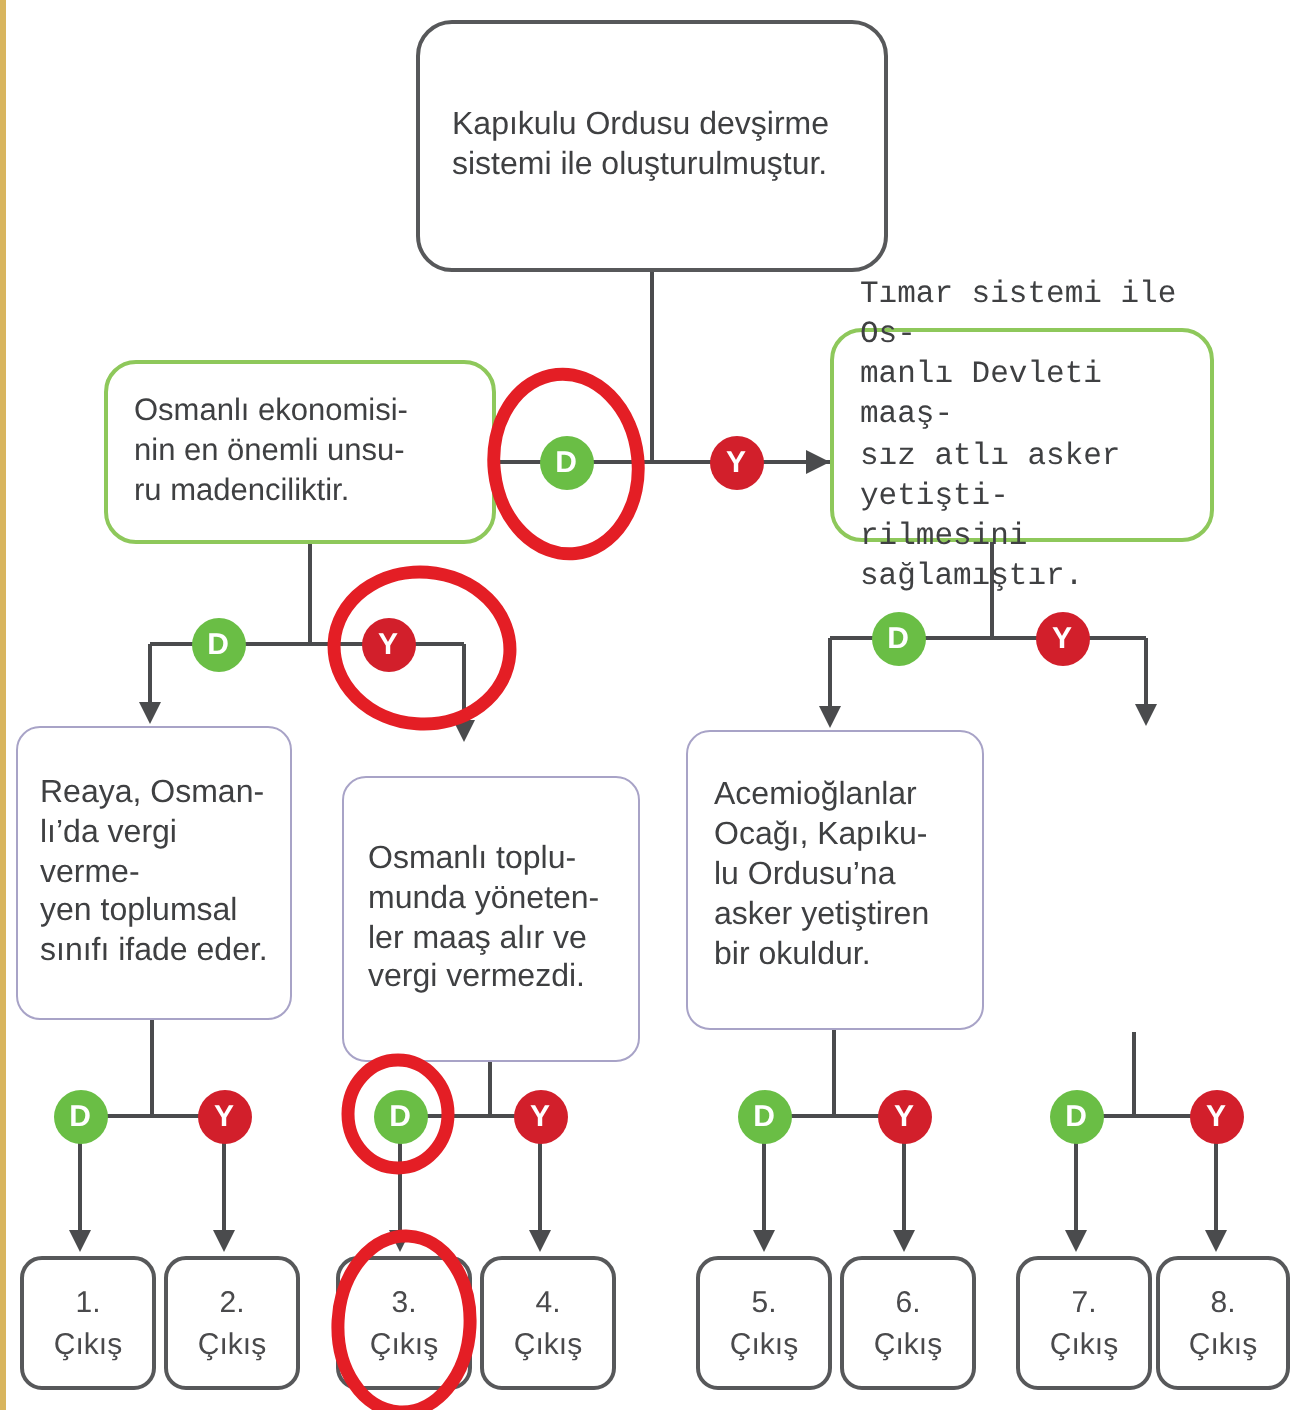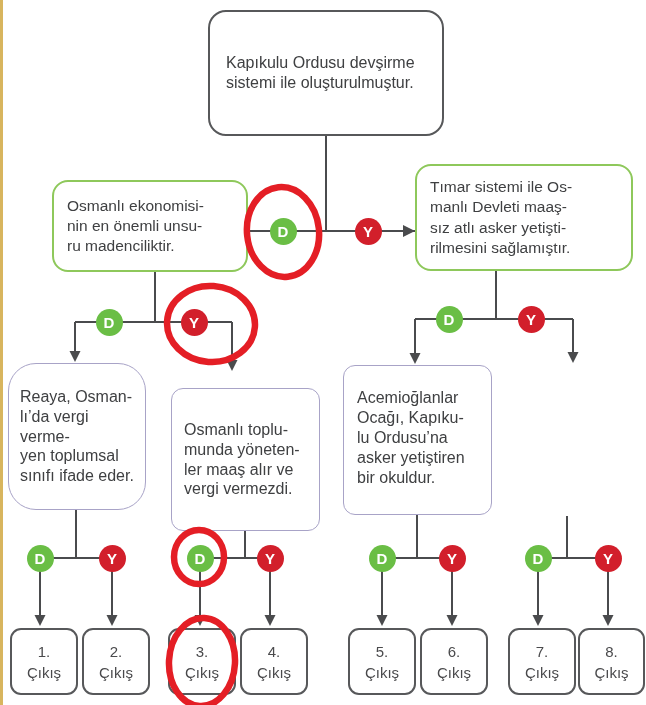--- a/index.html
+++ b/index.html
@@ -15,23 +15,23 @@
   .annot{stroke:var(--annotation-red,#e41e25);stroke-width:6.5;fill:none;stroke-linecap:round;}
 
   .box{position:absolute;display:flex;align-items:center;background:#fff;box-sizing:border-box;}
   .box .txt{white-space:pre-line;display:block;}
   .box-dark{border:2.2px solid var(--border-dark,#57585a);border-radius:18px;}
   .box-green{border:2.5px solid var(--border-green,#8ec85b);border-radius:16px;}
   .box-purple{border:1.6px solid var(--border-purple,#a8a3c7);border-radius:12px;}
 
   .root-box{left:208px;top:10px;width:236px;height:126px;padding:0 0 0 16px;font-size:16px;line-height:1.28;}
   .l2-left-box{left:52px;top:180px;width:196px;height:92px;padding:0 6px 0 13px;font-size:15.5px;line-height:1.3;}
-  .l2-right-box{left:415px;top:164px;width:218px;height:107px;padding:0 6px 0 13px;font-size:15.5px;line-height:1.3;}
+  .l2-right-box{left:415px;top:164px;width:192px;height:107px;padding:0 6px 0 13px;font-size:15.5px;line-height:1.3;font-family:Liberation Mono, monospace;}
   .l3-box{font-size:16px;line-height:1.24;}
-  .l3-box-1{left:8px;top:363px;width:138px;height:147px;padding:0 4px 0 11px;border-radius:28px;}
+  .l3-box-1{left:8px;top:363px;width:138px;height:147px;padding:0 4px 0 11px;}
   .l3-box-2{left:171px;top:372px;width:149px;height:143px;padding:0 4px 0 12px;margin-top:16px;}
   .l3-box-3{left:343px;top:365px;width:149px;height:150px;padding:0 4px 4px 13px;}
   .l3-box-4{left:497px;top:364px;width:141px;height:152px;padding:0 4px 0 13px;line-height:1.26;}
 
   .exit-box{
     position:absolute;top:628px;width:68px;height:67px;background:#fff;box-sizing:border-box;
     border:2.2px solid var(--border-dark,#57585a);border-radius:11px;
     display:flex;flex-direction:column;align-items:center;justify-content:center;
     font-size:15px;line-height:1.4;color:#4a4a4c;
   }

